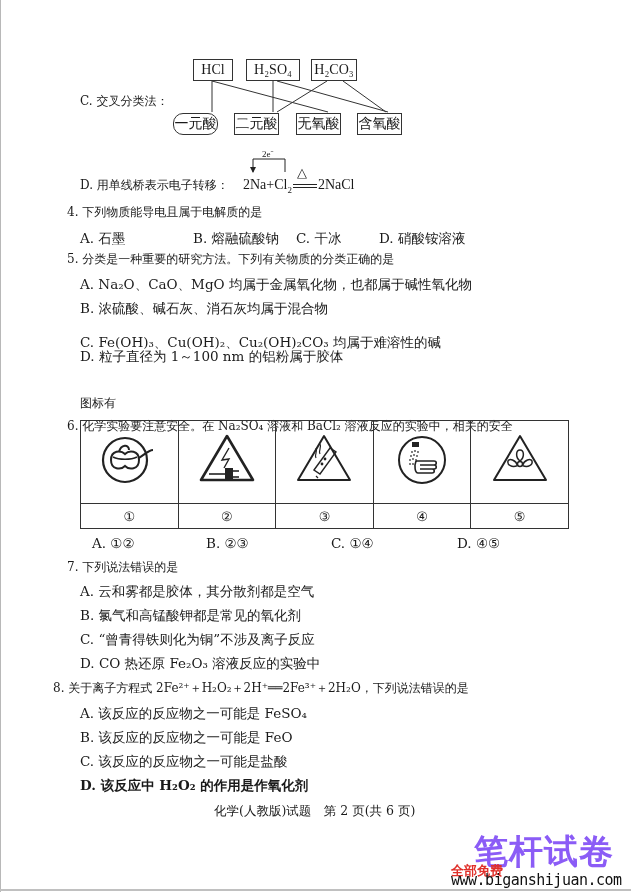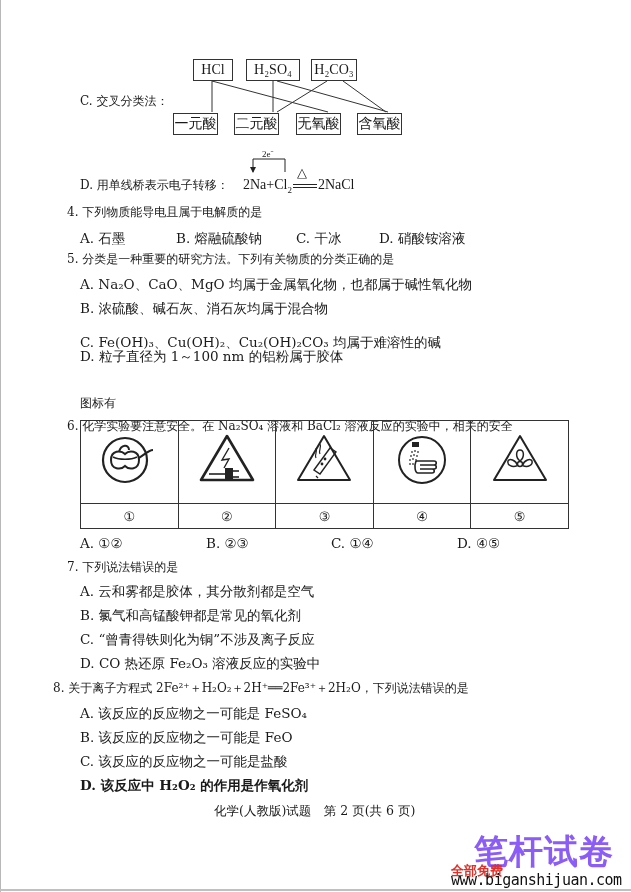--- a/index.html
+++ b/index.html
@@ -51,21 +51,21 @@
 <div class="dbox" style="left:193px; top:59px; width:38px; height:20px;">
     <span>HCl</span>
   </div>
 <div class="dbox" style="left:246px; top:59px; width:52px; height:20px;">
     <span>H₂SO₄</span>
   </div>
 <div class="dbox" style="left:311px; top:59px; width:44px; height:20px;">
     <span>H₂CO₃</span>
   </div>
 
-<div class="dbox" style="left:173px; top:113px; width:43px; height:20px;">
+<div class="dbox" style="left:173px; top:113px; width:43px; height:20px;border-radius:10px;">
     <span>一元酸</span>
   </div>
 <div class="dbox" style="left:234px; top:113px; width:43px; height:20px;">
     <span>二元酸</span>
   </div>
 <div class="dbox" style="left:296px; top:113px; width:43px; height:20px;">
     <span>无氧酸</span>
   </div>
 <div class="dbox" style="left:357px; top:113px; width:43px; height:20px;">
     <span>含氧酸</span>
@@ -76,21 +76,21 @@
   <path d="M13 20 V7 H45 V20" stroke="#222" stroke-width="1" fill="none"></path>
   <path d="M10 15 L13 21 L16 15 Z" fill="#222"></path>
 </svg>
 <div style="position:absolute; left:262px; top:147px; font-size:9px; font-family:'Liberation Serif',serif;">2e⁻</div>
 <div class="line" style="left:243px; top:176px; font-family:'Liberation Serif',serif; font-size:14px;">
   <span>2Na+Cl</span><sub>2</sub><span style="display:inline-block; position:relative; width:26px; text-align:center;"><span style="position:absolute; left:5px; top:-12px; font-size:13px;">△</span><span style="display:inline-block; width:24px; border-top:1px solid #222; border-bottom:1px solid #222; height:2px; vertical-align:middle;"></span></span><span>2NaCl</span>
 </div>
 
 <div class="line" style="left:67px; top:203px;">4. 下列物质能导电且属于电解质的是</div>
 <div class="opt" style="left:80px; top:229px;">A. 石墨</div>
-<div class="opt" style="left:176px; top:229px;">B. 熔融硫酸钠</div>
+<div class="opt" style="left:193px; top:229px;">B. 熔融硫酸钠</div>
 <div class="opt" style="left:296px; top:229px;">C. 干冰</div>
 <div class="opt" style="left:379px; top:229px;">D. 硝酸铵溶液</div>
 
 <div class="line" style="left:67px; top:250px;">5. 分类是一种重要的研究方法。下列有关物质的分类正确的是</div>
 <div class="opt" style="left:80px; top:275px;">A. Na₂O、CaO、MgO 均属于金属氧化物，也都属于碱性氧化物</div>
 <div class="opt" style="left:80px; top:299px;">B. 浓硫酸、碱石灰、消石灰均属于混合物</div>
 <div class="opt" style="left:80px; top:323px;margin-top:10px;">C. Fe(OH)₃、Cu(OH)₂、Cu₂(OH)₂CO₃ 均属于难溶性的碱</div>
 <div class="opt" style="left:80px; top:347px;">D. 粒子直径为 1～100 nm 的铝粉属于胶体</div>
 
 <div class="line" style="left:67px; top:371px;margin-top:46px;">6. 化学实验要注意安全。在 Na₂SO₄ 溶液和 BaCl₂ 溶液反应的实验中，相关的安全</div>
@@ -161,21 +161,21 @@
   <tr class="nums">
     <td>①</td>
     <td>②</td>
     <td>③</td>
     <td>④</td>
     <td>⑤</td>
   </tr>
 </tbody>
   </table>
 
-<div class="opt" style="left:80px; top:534px;text-align:right;">A. ①②</div>
+<div class="opt" style="left:92px; top:534px;text-align:right;">A. ①②</div>
 <div class="opt" style="left:206px; top:534px;">B. ②③</div>
 <div class="opt" style="left:331px; top:534px;">C. ①④</div>
 <div class="opt" style="left:457px; top:534px;">D. ④⑤</div>
 
 <div class="line" style="left:67px; top:558px;">7. 下列说法错误的是</div>
 <div class="opt" style="left:80px; top:582px;">A. 云和雾都是胶体，其分散剂都是空气</div>
 <div class="opt" style="left:80px; top:606px;">B. 氯气和高锰酸钾都是常见的氧化剂</div>
 <div class="opt" style="left:80px; top:630px;">C. “曾青得铁则化为铜”不涉及离子反应</div>
 <div class="opt" style="left:80px; top:654px;">D. CO 热还原 Fe₂O₃ 溶液反应的实验中</div>
 

